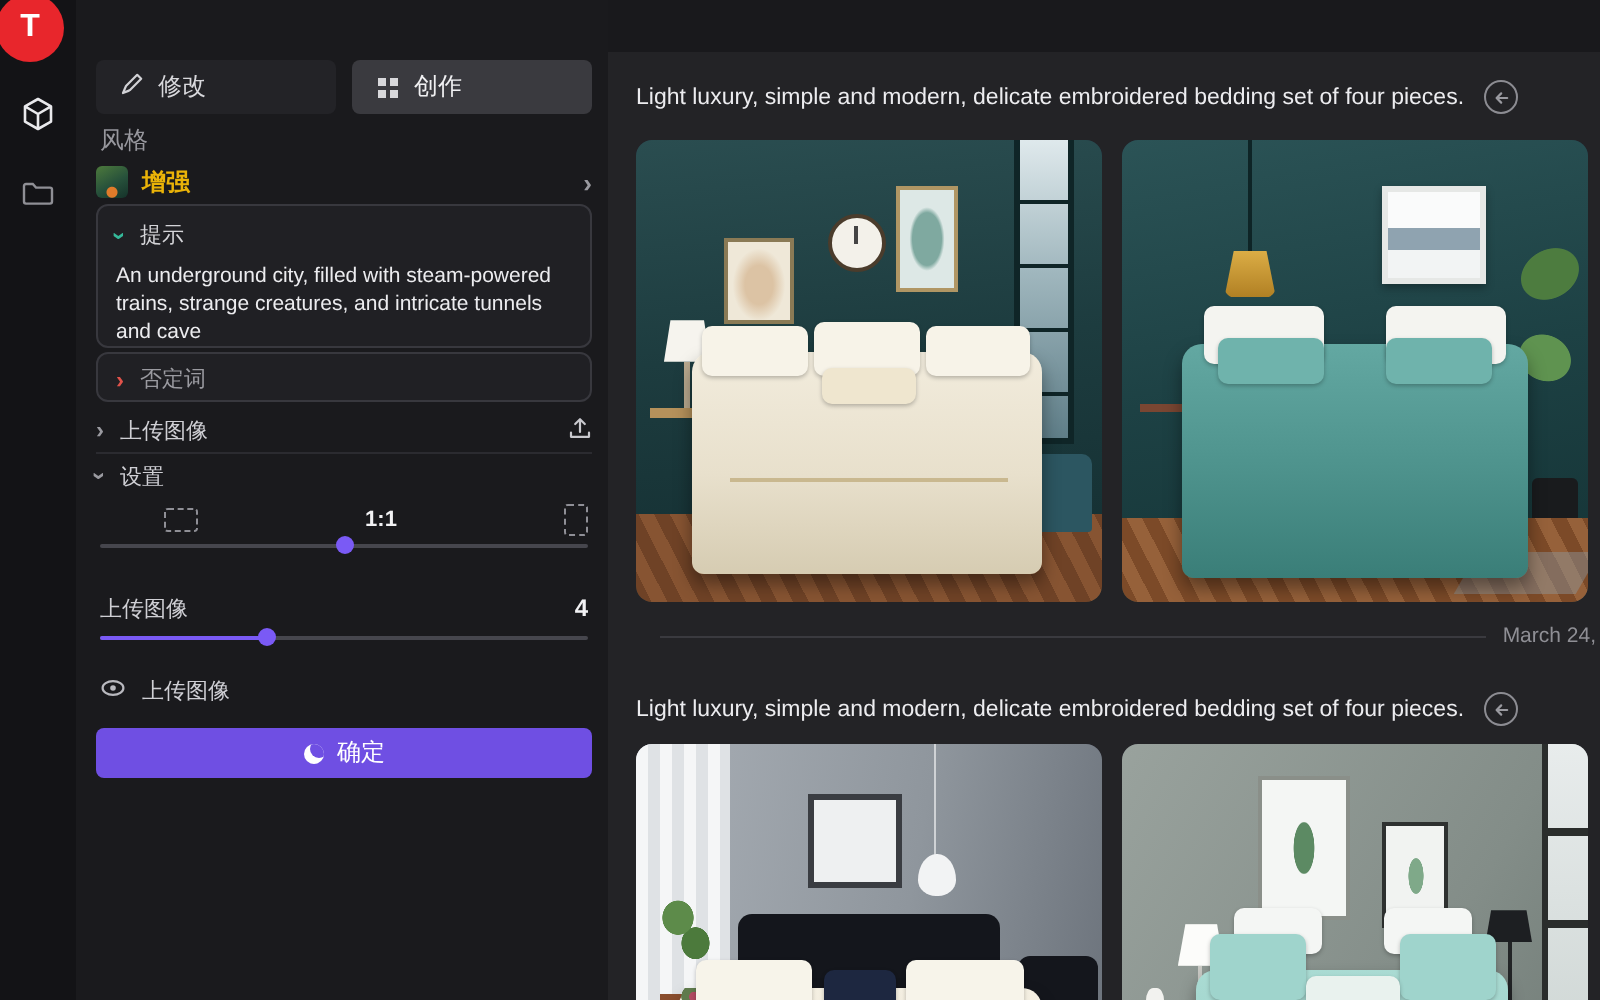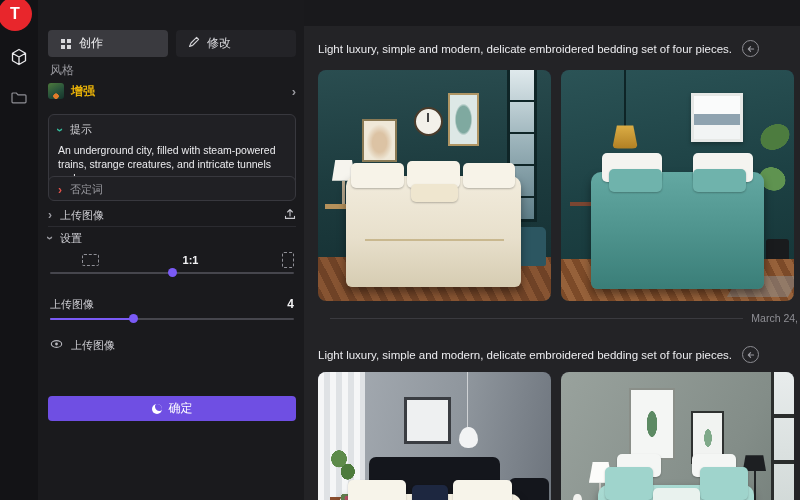--- a/index.html
+++ b/index.html
@@ -30,21 +30,21 @@
                    linear-gradient(150deg,#4d7a3c 0%, #27513b 55%, #15322a 100%); }
   .style-row .val { color:#eab308; font-size:12px; font-weight:bold; flex:1; }
 
   .chev { display:inline-block; font-size:12px; line-height:1; color:#9a9aa0; font-weight:bold; }
   .chev.down { transform:rotate(90deg); }
   .chev.teal { color:#35b99a; }
   .chev.red { color:#e0524a; }
   .chev.big { font-size:13px; }
 
   .pbox { position:absolute; left:10px; right:8px; background:#202024; border:1px solid #38383e; border-radius:6px; padding:7px 9px; }
-  .pbox.prompt { top:114px; height:72px; }
+  .pbox.prompt { top:102px; height:72px; }
   .pbox.negative { top:176px; height:25px; padding-top:5px; }
   .pbox-head { display:flex; align-items:center; gap:8px; font-size:11px; color:#d4d4d8; }
   .pbox.negative .pbox-head { color:#9a9aa0; }
   .pbox-text { margin-top:6px; font-size:10.5px; line-height:14px; color:#ececef; }
 
   .prow { position:absolute; left:10px; right:8px; display:flex; align-items:center; gap:8px; color:#cfcfd4; font-size:11px; }
   .prow.upload { top:205px; height:20px; }
   .prow.settings { top:229px; height:18px; }
   .prow .grow { flex:1; }
   .divider { position:absolute; left:10px; right:8px; height:1px; background:#2b2b30; }
@@ -62,21 +62,21 @@
   .s-count { top:314px; }
 
   .count-row { position:absolute; left:12px; right:10px; top:296px; height:16px; display:flex; align-items:center; }
   .count-row .lbl { flex:1; color:#cfcfd4; font-size:11px; }
   .count-row .val { color:#f2f2f4; font-size:12px; font-weight:bold; }
 
   .adv-row { position:absolute; left:12px; top:336px; height:18px; display:flex; align-items:center; gap:8px; color:#cfcfd4; font-size:11px; }
 
   .confirm-btn { position:absolute; left:10px; right:8px; top:364px; height:25px; border:none; border-radius:4px;
       background:#6f4fe3; color:#fff; font-size:12px; display:flex; align-items:center; justify-content:center; gap:7px; cursor:pointer;
-      font-family:"Liberation Sans", sans-serif;margin-top:32px; }
+      font-family:"Liberation Sans", sans-serif; }
   .moon { position:relative; width:10px; height:10px; border-radius:50%; background:#fff; overflow:hidden; }
   .moon::after { content:""; position:absolute; left:3.5px; top:-1.5px; width:9px; height:9px; border-radius:50%; background:#6f4fe3; }
 
   
   .main { position:absolute; left:304px; top:0; right:0; bottom:0; background:#232326; }
   .main-topband { position:absolute; left:0; right:0; top:0; height:26px; background:#19191c; }
   .prompt-row { position:absolute; left:14px; right:6px; display:flex; align-items:center; gap:10px; }
   .pr1 { top:40px; } .pr2 { top:346px; }
   .prompt-row .ptext { color:#ececef; font-size:11.5px; }
   .reuse { width:17px; height:17px; border:1px solid #8c8c92; border-radius:50%; display:flex; align-items:center; justify-content:center; flex:none; cursor:pointer; }
@@ -200,31 +200,31 @@
         <svg width="16" height="13" viewBox="0 0 16 13">
             <path d="M1 3 C1 2.4 1.4 2 2 2 H5.4 L7 3.8 H14 C14.6 3.8 15 4.2 15 4.8 V10.8 C15 11.4 14.6 11.8 14 11.8 H2 C1.4 11.8 1 11.4 1 10.8 Z" stroke="#8f8f95" fill="none" stroke-width="1.2"></path>
           </svg>
       </span>
     </div>
   </nav>
 
   <section class="panel">
 
     <div class="tabs">
-      <div class="tab active">
-        <span class="gicon"></span>
-        <span>创作</span>
-      </div>
       <div class="tab">
         <span>
           <svg width="12" height="12" viewBox="0 0 12 12">
               <path d="M1.5 10.5 L3 7 L8.6 1.4 L10.6 3.4 L5 9 Z M1.5 10.5 L4.6 9.4" fill="none" stroke="#d2d2d6" stroke-width="1.1" stroke-linejoin="round"></path>
             </svg>
         </span>
         <span>修改</span>
+      </div>
+      <div class="tab active">
+        <span class="gicon"></span>
+        <span>创作</span>
       </div>
     </div>
 
     <div class="style-label">风格</div>
     <div class="style-row">
       <span class="style-thumb"></span>
       <span class="val">增强</span>
       <span class="chev big">›</span>
     </div>
 

